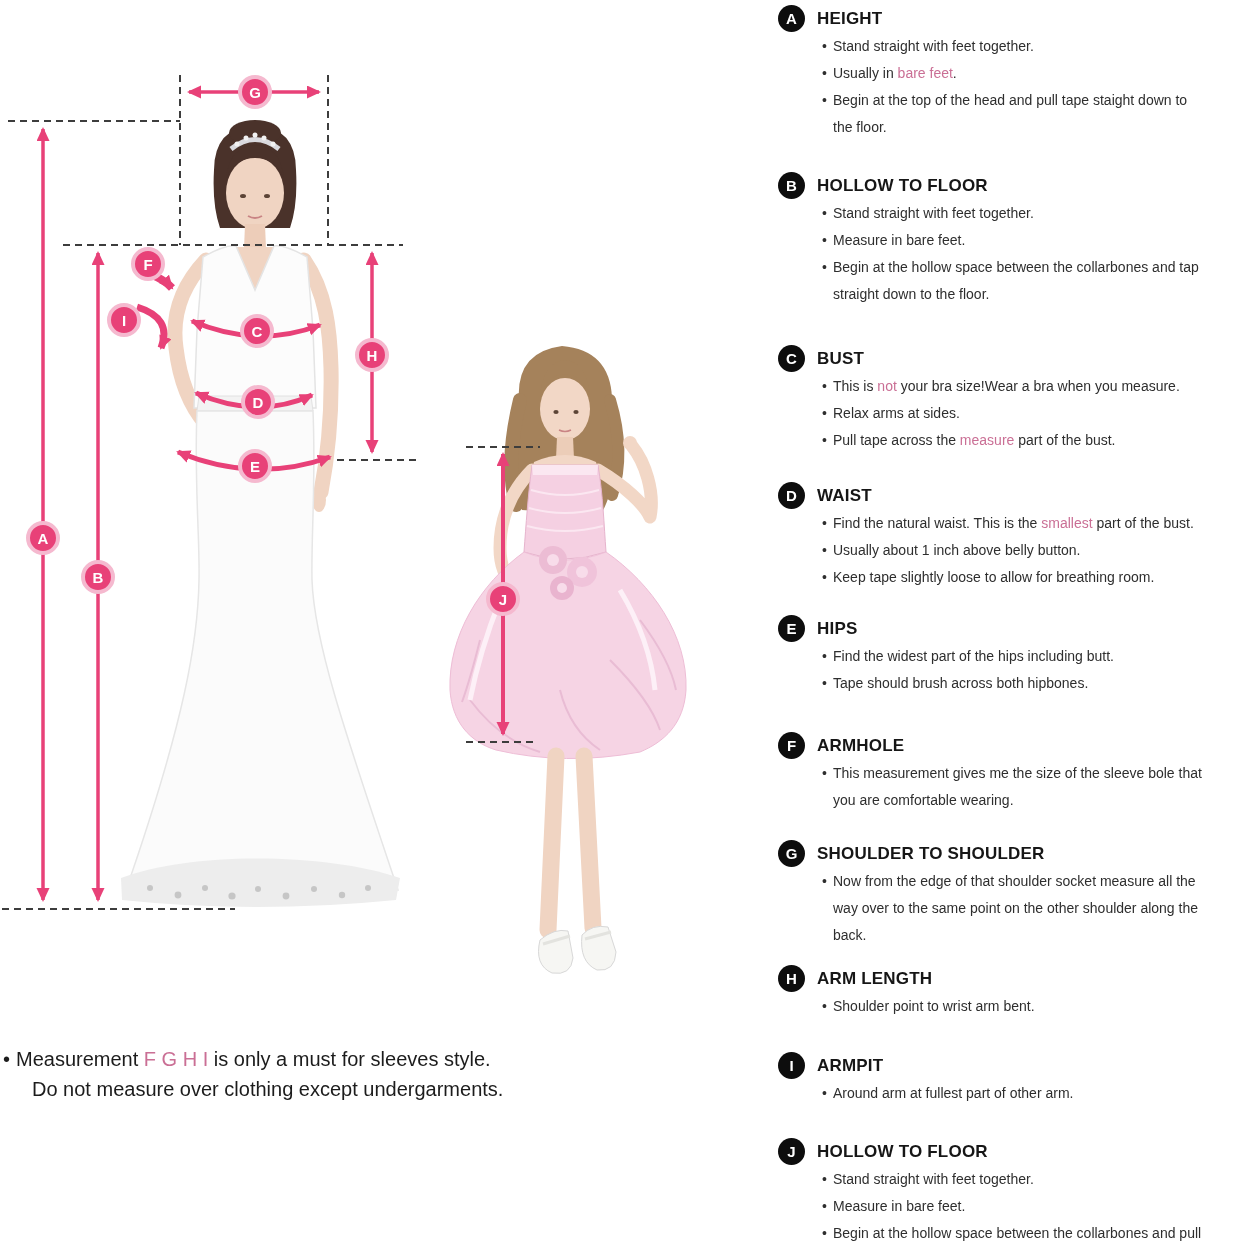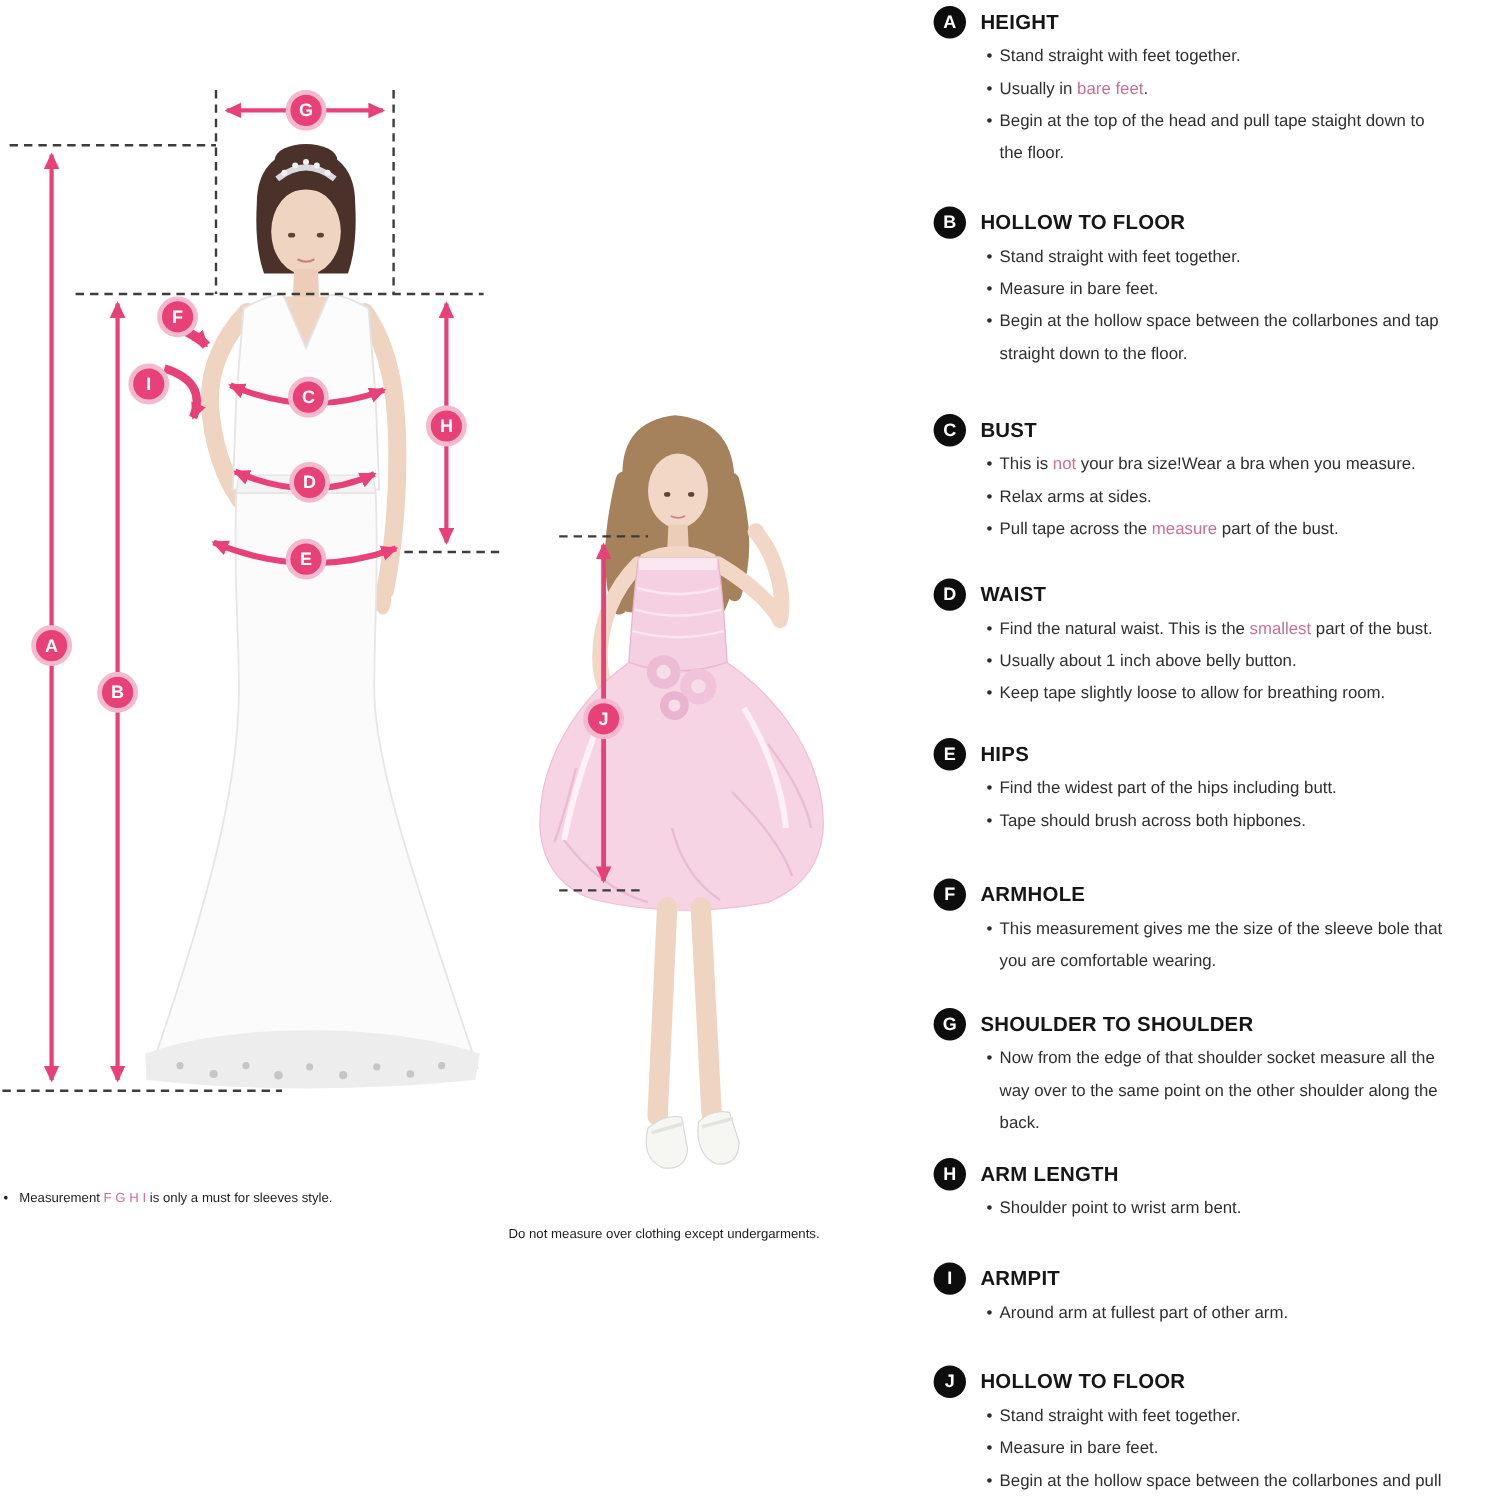--- a/index.html
+++ b/index.html
@@ -24,24 +24,24 @@
     position:absolute;left:0;top:0;width:27px;height:27px;border-radius:50%;
     background:var(--blackbadge);color:#fff;font-size:15px;font-weight:bold;
     display:flex;align-items:center;justify-content:center;
   }
   .sec h3{margin:0 0 0 39px;font-size:17px;line-height:27px;letter-spacing:.2px;color:#161616;font-weight:bold;}
   .sec ul{margin:1px 0 0 44px;padding:0;list-style:none;font-size:14px;line-height:27px;color:#2e2e2e;}
   .sec li{position:relative;padding-left:11px;}
   .sec li::before{content:"\2022";position:absolute;left:0;color:#2e2e2e;}
   .hl{color:var(--hl);}
   
-  .notes{position:absolute;left:3px;top:984px;width:680px;font-size:11px;line-height:30px;color:#1c1c1c;}
+  .notes{position:absolute;left:3px;top:1044px;width:680px;font-size:20px;line-height:30px;color:#1c1c1c;}
   .note{position:relative;padding-left:13px;}
   .note::before{content:"\2022";position:absolute;left:0;}
-  .note.no-bullet{padding-left:29px;text-align:right;}
+  .note.no-bullet{padding-left:29px;}
   .note.no-bullet::before{content:"";}
   .dsh{stroke:var(--dash);stroke-width:2;stroke-dasharray:7 5;fill:none;}
   .arr{stroke:var(--accent);fill:none;}
 </style>
 </head>
 <body>
 
 <div class="canvas">
 
   <svg class="fig" width="760" height="1012" viewBox="0 0 760 1012">

